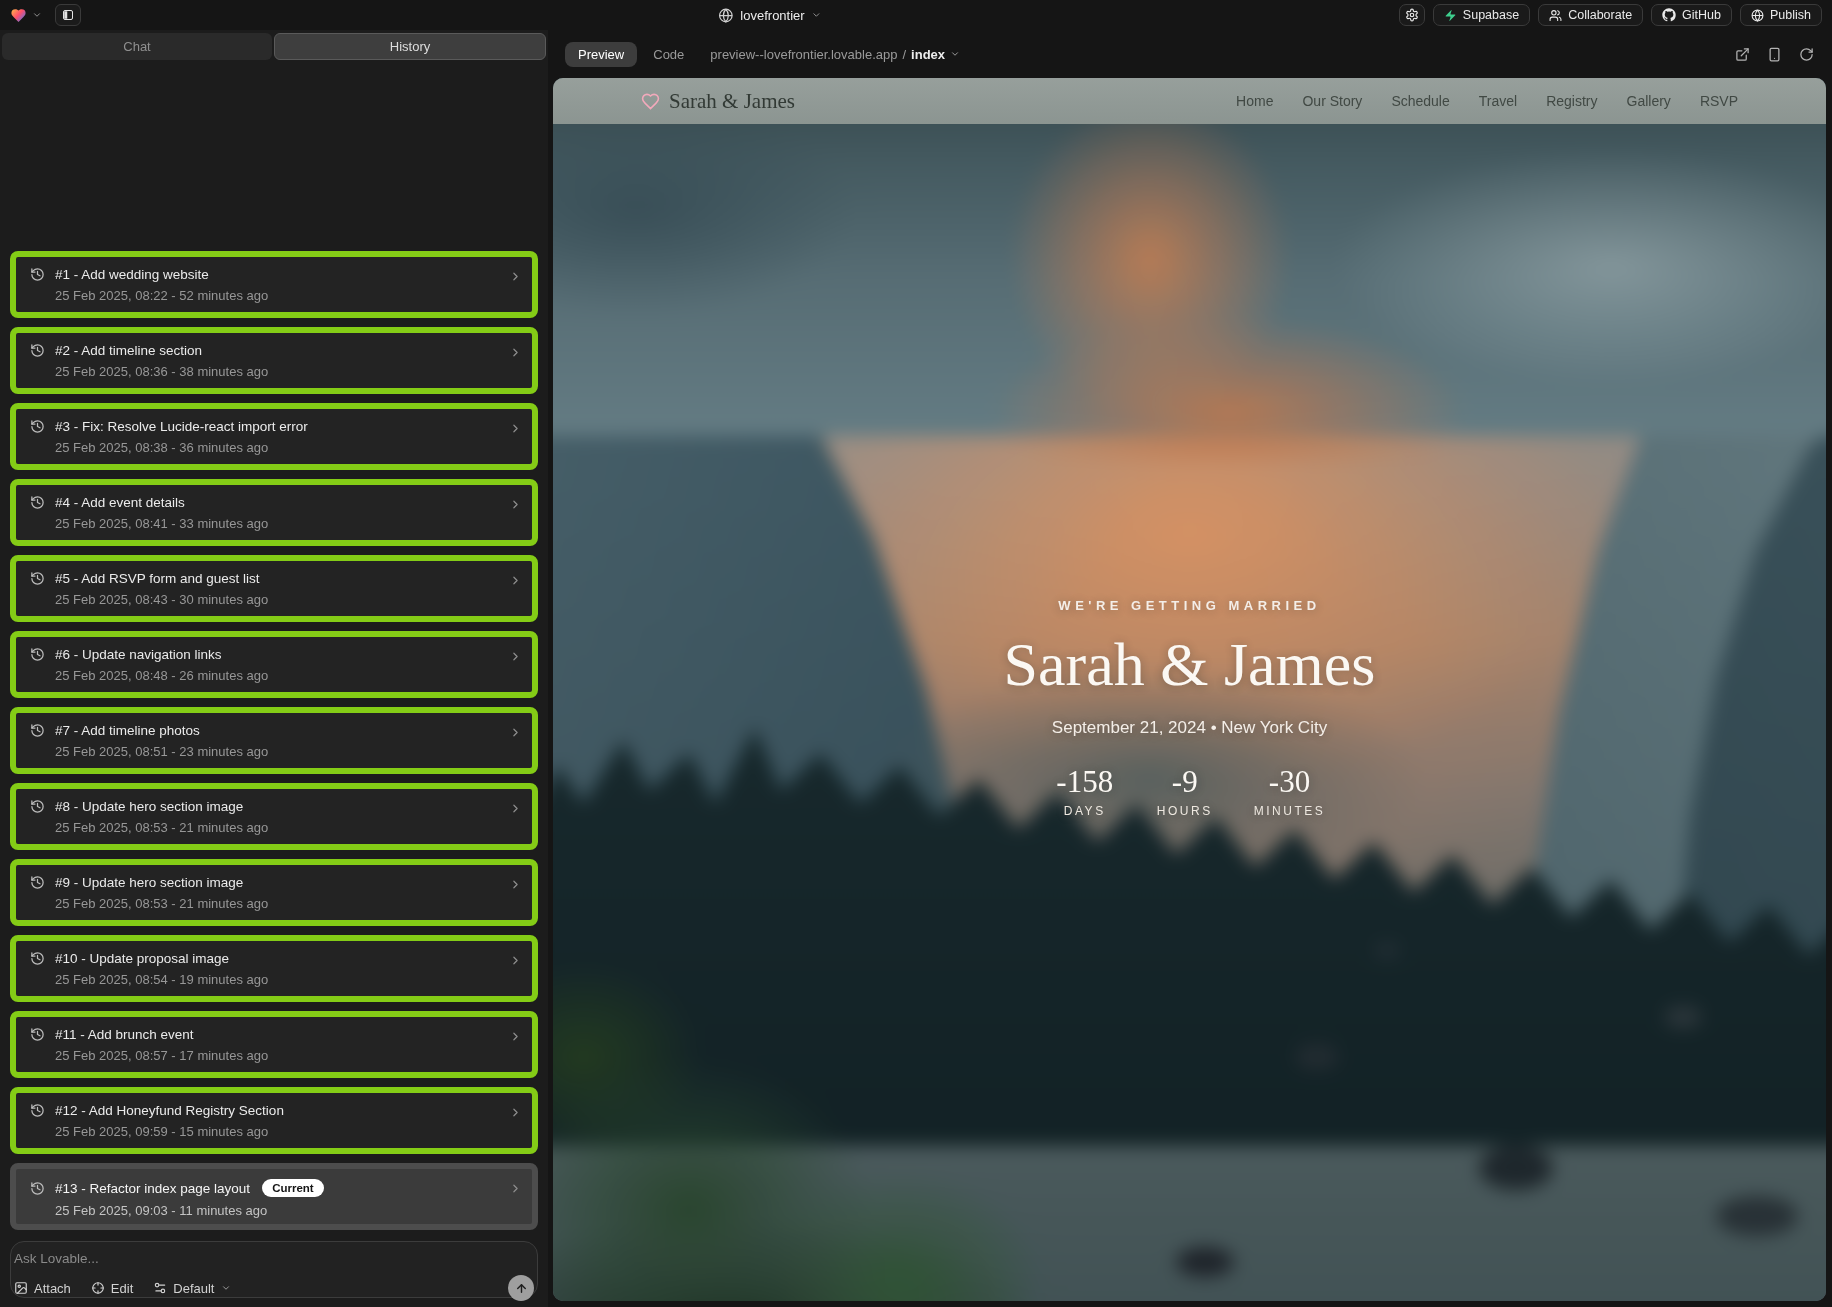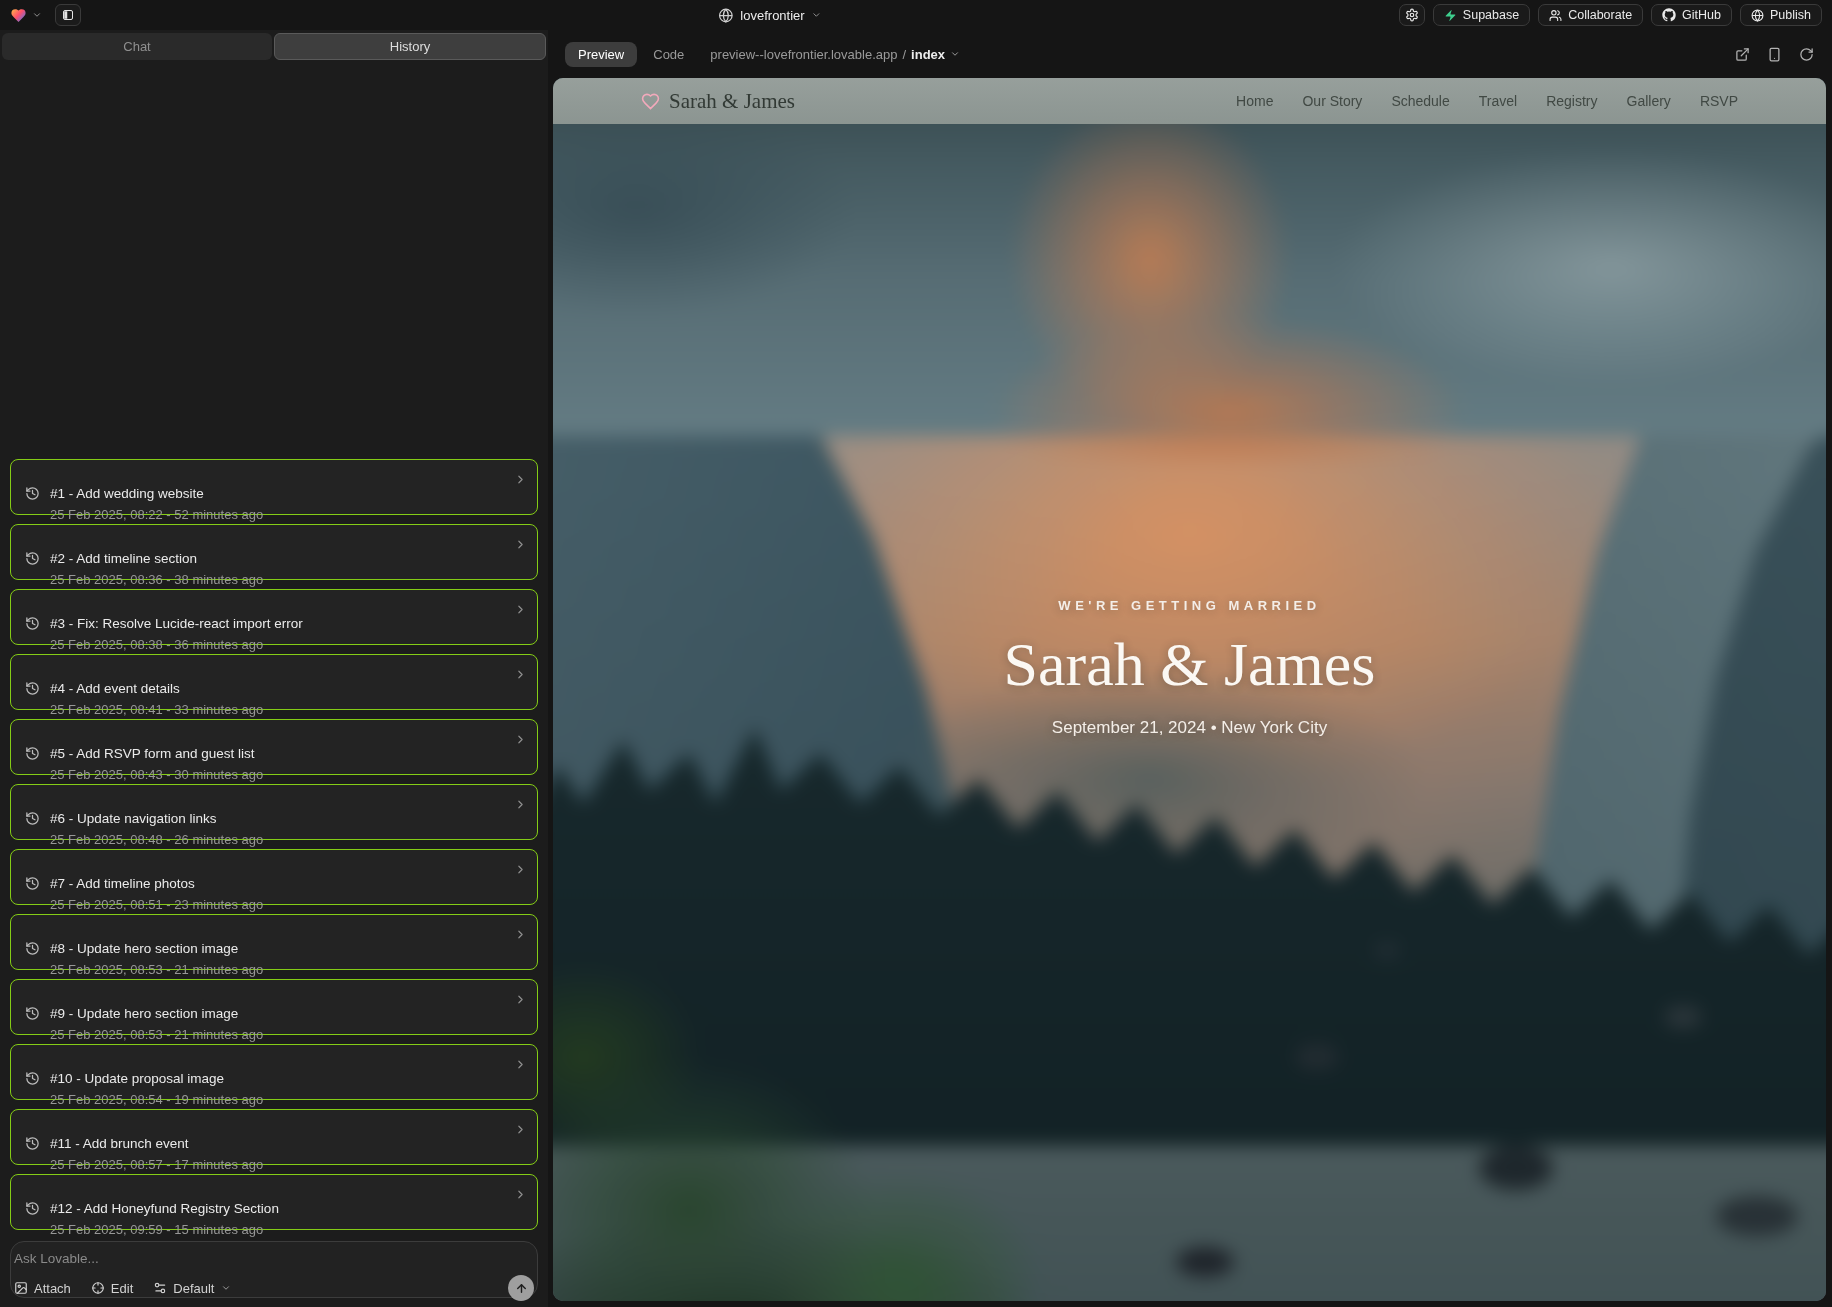--- a/index.html
+++ b/index.html
@@ -20,21 +20,21 @@
   .tb-btn.square{padding:0;width:26px;justify-content:center;}
   .bolt{color:#3ecf8e;}
 
   
   .sidebar{position:absolute;top:30px;left:0;width:548px;bottom:0;background:#1c1c1c;}
   .sidebar-tabs{position:absolute;top:3px;left:2px;right:2px;height:27px;display:flex;gap:2px;}
   .side-tab{flex:1;display:flex;align-items:center;justify-content:center;font-size:13px;border-radius:6px;cursor:pointer;}
   .side-tab.inactive{background:#2a2a2a;color:#8f8f8f;}
   .side-tab.active{background:#3e3e3e;color:#dedede;border:1px solid #5a5a5a;}
   .history-list{position:absolute;left:10px;right:10px;bottom:77px;display:flex;flex-direction:column;gap:9px;}
-  .history-item{position:relative;height:56px;box-sizing:border-box;background:#232323;border:1px solid #84cc16;border-radius:8px;padding:26px 14px;cursor:pointer;}
+  .history-item{position:relative;height:67px;box-sizing:border-box;background:#232323;border:6px solid #84cc16;border-radius:8px;padding:10px 14px;cursor:pointer;}
   .history-item.current{background:#3b3b3b;border-color:#4d4d4d;}
   .hi-row{display:flex;align-items:center;gap:10px;}
   .hi-icon{color:#bdbdbd;flex:none;}
   .hi-title{font-size:13.5px;color:#ebebeb;font-weight:500;white-space:nowrap;}
   .history-item.current .hi-title{color:#f5f5f5;}
   .current-badge{background:#ffffff;color:#161616;font-size:11.5px;font-weight:700;border-radius:999px;padding:3px 10px;margin-left:2px;}
   .hi-time{margin:6px 0 0 25px;font-size:13px;color:#979797;}
   .history-item.current .hi-time{color:#c4c4c4;}
   .hi-chev{position:absolute;right:10px;top:13px;color:#8d8d8d;}
 
@@ -366,20 +366,35 @@
               <path d="M12 7v5l4 2"></path>
             </svg>
       <span class="hi-title">#12 - Add Honeyfund Registry Section</span>
 
     </div>
     <div class="hi-time">25 Feb 2025, 09:59 - 15 minutes ago</div>
     <svg class="hi-chev" width="13" height="13" viewBox="0 0 24 24" fill="none" stroke="currentColor" stroke-width="2.2" stroke-linecap="round" stroke-linejoin="round">
             <path d="m9 18 6-6-6-6"></path>
           </svg>
   </div>
+        <div class="history-item current">
+    <div class="hi-row">
+      <svg class="hi-icon" width="15" height="15" viewBox="0 0 24 24" fill="none" stroke="currentColor" stroke-width="2" stroke-linecap="round" stroke-linejoin="round">
+              <path d="M3 12a9 9 0 1 0 9-9 9.75 9.75 0 0 0-6.74 2.74L3 8"></path>
+              <path d="M3 3v5h5"></path>
+              <path d="M12 7v5l4 2"></path>
+            </svg>
+      <span class="hi-title">#13 - Refactor index page layout</span>
+      <span class="current-badge">Current</span>
+    </div>
+    <div class="hi-time">25 Feb 2025, 09:03 - 11 minutes ago</div>
+    <svg class="hi-chev" width="13" height="13" viewBox="0 0 24 24" fill="none" stroke="currentColor" stroke-width="2.2" stroke-linecap="round" stroke-linejoin="round">
+            <path d="m9 18 6-6-6-6"></path>
+          </svg>
+  </div>
       </div>
 
     <div class="composer">
       <textarea placeholder="Ask Lovable..." style=""></textarea>
       <div class="composer-actions">
         <div class="c-act">
           <svg width="14" height="14" viewBox="0 0 24 24" fill="none" stroke="currentColor" stroke-width="2" stroke-linecap="round" stroke-linejoin="round">
               <rect width="18" height="18" x="3" y="3" rx="2"></rect>
               <circle cx="9" cy="9" r="2"></circle>
               <path d="m21 15-3.086-3.086a2 2 0 0 0-2.828 0L6 21"></path>
@@ -484,16 +499,30 @@
             <span class="nav-link">Registry</span>
             <span class="nav-link">Gallery</span>
             <span class="nav-link">RSVP</span>
           </nav>
       </header>
 
       <section class="hero">
         <div class="eyebrow">WE'RE GETTING MARRIED</div>
         <div class="hero-title">Sarah &amp; James</div>
         <div class="date-line">September 21, 2024 • New York City</div>
+        <div class="countdown">
+            <div class="cd-unit">
+    <div class="cd-value">-158</div>
+    <div class="cd-label">DAYS</div>
+  </div>
+            <div class="cd-unit">
+    <div class="cd-value">-9</div>
+    <div class="cd-label">HOURS</div>
+  </div>
+            <div class="cd-unit">
+    <div class="cd-value">-30</div>
+    <div class="cd-label">MINUTES</div>
+  </div>
+          </div>
       </section>
     </div>
   </main>
 </div>
 
 </body></html>

